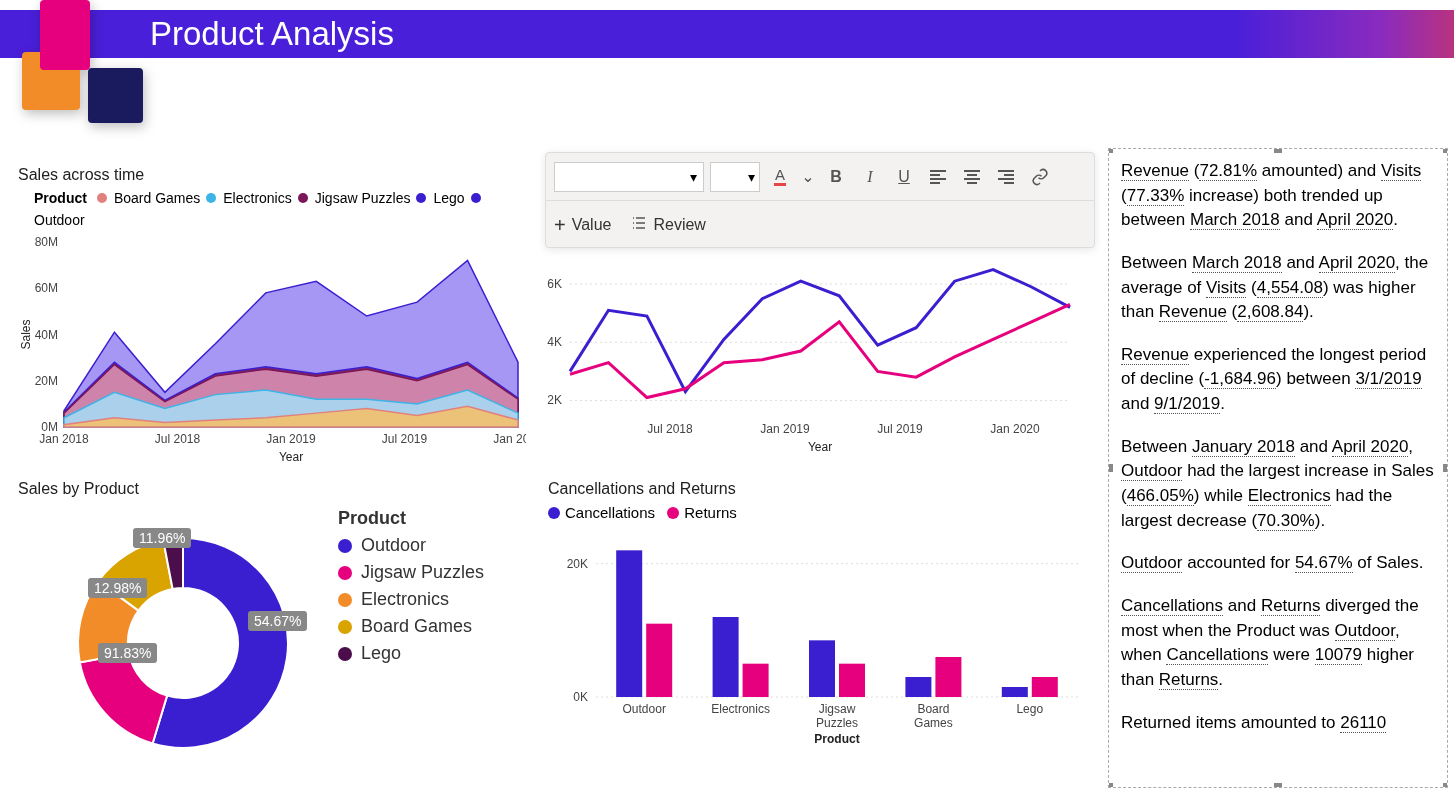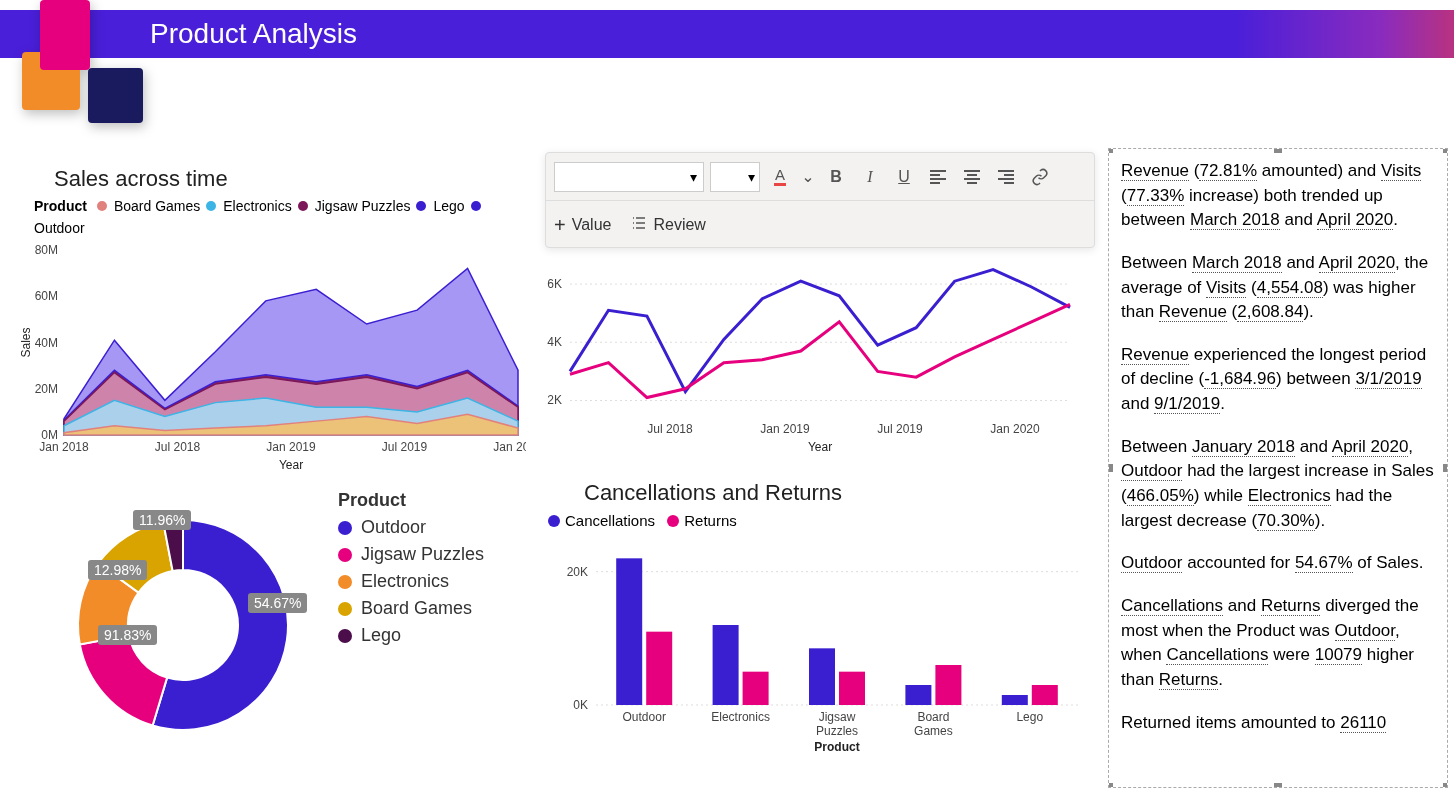--- a/index.html
+++ b/index.html
@@ -1,19 +1,19 @@
 <!DOCTYPE html>
 <html><head>
 <meta charset="utf-8">
 <style>
 * { box-sizing: border-box; margin: 0; padding: 0; }
 body { font-family: "Segoe UI", Arial, sans-serif; background: #fff; width: 1454px; height: 808px; overflow: hidden; position: relative; }
 
 .title-bar { position: absolute; top: 10px; left: 0; width: 1454px; height: 48px; background: linear-gradient(90deg, #4A1FD9 0%, #4A1FD9 85%, #8A2BBE 95%, #B83280 100%); display: flex; align-items: center; }
-.title-bar h1 { color: #fff; font-size: 28px; font-weight: 400; margin-left: 150px; }
+.title-bar h1 { color: #fff; font-size: 33px; font-weight: 400; margin-left: 150px; }
 
 .logo-blocks { position: absolute; top: 0; left: 10px; width: 130px; height: 128px; filter: drop-shadow(2px 4px 6px rgba(0,0,0,0.25)); }
 .logo-blocks div { position: absolute; border-radius: 4px; }
 .lb-magenta { background: #E6007E; width: 50px; height: 70px; left: 30px; top: 0; z-index: 3; }
 .lb-orange  { background: #F28C28; width: 58px; height: 58px; left: 12px; top: 52px; z-index: 2; }
 .lb-navy    { background: #1A1A5E; width: 55px; height: 55px; left: 78px; top: 68px; z-index: 1; }
 
 .toolbar { position: absolute; top: 152px; left: 545px; width: 550px; height: 96px; background: #F3F2F1; border: 1px solid #ddd; border-radius: 4px; box-shadow: 0 2px 8px rgba(0,0,0,0.1); z-index: 10; }
 .toolbar-row1 { display: flex; align-items: center; height: 48px; border-bottom: 1px solid #ddd; padding: 0 8px; gap: 6px; }
 .toolbar-row2 { display: flex; align-items: center; height: 48px; padding: 0 8px; gap: 20px; }
@@ -21,21 +21,21 @@
 .size-select { width: 50px; height: 30px; background: #fff; border: 1px solid #ccc; display: flex; align-items: center; justify-content: flex-end; padding: 0 4px; font-size: 14px; }
 .tb-btn { width: 28px; height: 28px; display: flex; align-items: center; justify-content: center; color: #555; cursor: pointer; font-size: 16px; }
 .font-color-btn { display: flex; align-items: center; gap: 0; }
 .font-color-inner { display: flex; flex-direction: column; align-items: center; line-height: 1; }
 .font-color-under { width: 12px; height: 3px; background: #E84545; margin-top: 1px; }
 .chev { width: 16px; display: flex; align-items: center; justify-content: center; color: #555; }
 .align-icon { display: flex; flex-direction: column; gap: 2px; width: 16px; }
 .align-icon span { height: 2px; background: #555; }
 .tb2-item { display: flex; align-items: center; gap: 6px; font-size: 16px; color: #333; cursor: pointer; }
 
-.chart-area-title { font-size: 22px; font-weight: 400; color: #212121; margin-left: 36px; }
+.chart-area-title { font-size: 16px; font-weight: 400; color: #212121; }
 
 
 .sa-wrap { position: absolute; top: 166px; left: 18px; width: 508px; }
 .sa-legend { font-size: 14px; margin: 6px 0 4px 16px; display: flex; align-items: center; flex-wrap: wrap; gap: 6px; }
 .sa-legend b { font-weight: 600; margin-right: 4px; }
 .lg-dot { display: inline-block; width: 10px; height: 10px; border-radius: 50%; margin-right: 1px; }
 .sa-svg { width: 508px; height: 235px; }
 .axis-text { font-size: 12px; fill: #444; }
 .axis-title { font-size: 12px; fill: #222; }
 
@@ -206,20 +206,21 @@
         <text x="140" y="183" text-anchor="middle" class="axis-text">Jul 2018</text>
         <text x="255.00000000000003" y="183" text-anchor="middle" class="axis-text">Jan 2019</text>
         <text x="370" y="183" text-anchor="middle" class="axis-text">Jul 2019</text>
         <text x="485.00000000000006" y="183" text-anchor="middle" class="axis-text">Jan 2020</text>
         <text x="290" y="201" text-anchor="middle" class="axis-title">Year</text>
       </g>
   </svg>
 </div>
 
 <div class="sp-wrap">
+  <div class="chart-area-title">Sales by Product</div>
   <div class="sp-content">
     <div class="donut-box">
       <svg width="290" height="270" viewBox="0 0 290 270">
           <g id="donut-g" transform="translate(165,135)">
             <path d="M 6.429395695523604e-15 -105 A 105 105 0 1 1 -30.369390568706134 100.51218889510557 L -15.907776012179404 52.649241802198155 A 55 55 0 1 0 3.3677786976552213e-15 -55 Z" fill="#3A1FD1" stroke="#fff" stroke-width="2"></path>
             <path d="M -30.369390568706134 100.51218889510557 A 105 105 0 0 1 -103.18928429374846 19.415756666788912 L -54.051529868153956 10.170158254032287 A 55 55 0 0 0 -15.907776012179404 52.649241802198155 Z" fill="#E6007E" stroke="#fff" stroke-width="2"></path>
             <path d="M -103.18928429374846 19.415756666788912 A 105 105 0 0 1 -84.86916092161718 -61.82415001001346 L -44.45527476846614 -32.384078576673716 A 55 55 0 0 0 -54.051529868153956 10.170158254032287 Z" fill="#F28C28" stroke="#fff" stroke-width="2"></path>
             <path d="M -84.86916092161718 -61.82415001001346 A 105 105 0 0 1 -19.804632211849263 -103.11535551484745 L -10.373854968111518 -54.012805269682 A 55 55 0 0 0 -44.45527476846614 -32.384078576673716 Z" fill="#D9A300" stroke="#fff" stroke-width="2"></path>
             <path d="M -19.804632211849263 -103.11535551484745 A 105 105 0 0 1 -1.928818708657081e-14 -105 L -1.0103336092965664e-14 -55 A 55 55 0 0 0 -10.373854968111518 -54.012805269682 Z" fill="#4B0E4B" stroke="#fff" stroke-width="2"></path>
           </g>

